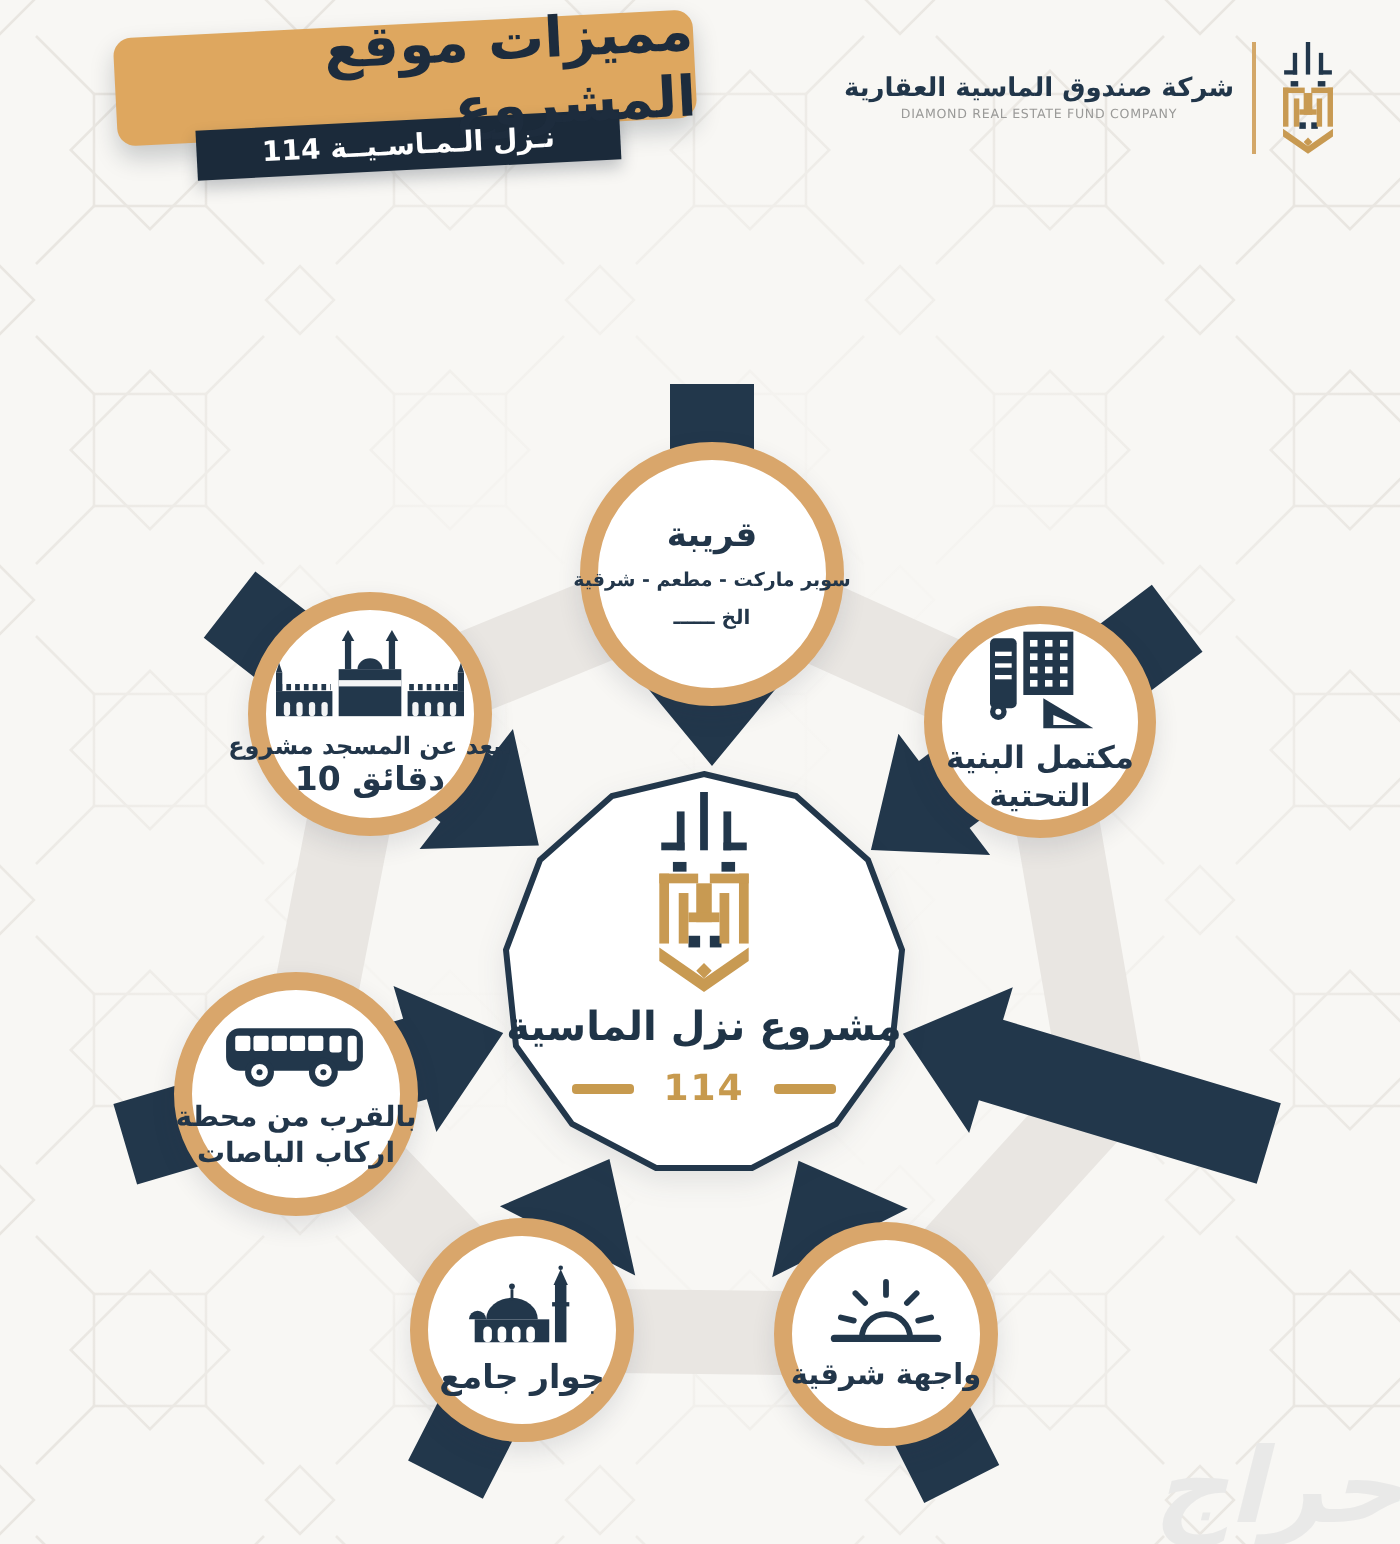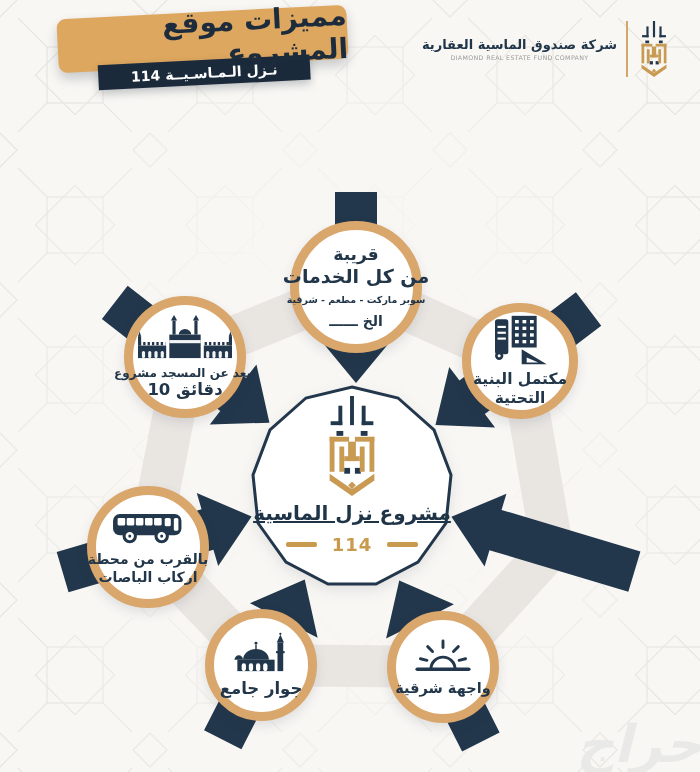--- a/index.html
+++ b/index.html
@@ -30,21 +30,21 @@
   .banner-sub div{direction:rtl;color:#fff;font-size:14px;font-weight:bold;}
 
   
   .brand{position:absolute;left:418px;top:10px;width:255px;height:78px;z-index:5;display:flex;align-items:center;justify-content:flex-end;}
   .brand-text{text-align:left;direction:rtl;}
   .brand-ar{font-size:13px;font-weight:bold;color:#21364a;white-space:nowrap;}
   .brand-en{font-size:6.3px;color:#9a9a98;letter-spacing:.35px;margin-top:2px;direction:ltr;text-align:center;}
   .brand-divider{width:2px;height:56px;background:#d3a768;margin:0 7px 0 9px;}
 
   
-  .center-title{direction:rtl;font-size:20px;font-weight:bold;color:#1f3447;margin-top:3px;white-space:nowrap;text-decoration:underline;}
+  .center-title{direction:rtl;font-size:20px;font-weight:bold;color:#1f3447;margin-top:3px;white-space:nowrap;}
   .num-row{display:flex;align-items:center;gap:15px;margin-top:9px;}
   .num-dash{width:31px;height:4.5px;background:#c79a4e;border-radius:2px;}
   .num-val{font-size:18px;font-weight:bold;color:#c79a4e;letter-spacing:1px;}
 
   
   .watermark{position:absolute;right:-6px;bottom:-2px;z-index:5;font-size:52px;font-weight:bold;color:#e9e9e8;
              transform:skewX(-14deg);letter-spacing:2px;direction:rtl;}
 </style>
 </head>
 <body>
@@ -108,23 +108,22 @@
       <polygon transform="translate(520 361) rotate(142.9)" points="-86,-21 60,-21 60,-38 106,0 60,38 60,21 -86,21"></polygon>
       <polygon transform="translate(148 547) rotate(-16.4)" points="-89,-21 62,-21 62,-38 108,0 62,38 62,21 -89,21"></polygon>
       <polygon transform="translate(552 547) rotate(-163.3)" points="-86,-21 59,-21 59,-38 105,0 59,38 59,21 -86,21"></polygon>
       <polygon transform="translate(261 665) rotate(-62.9)" points="-84,-21 50,-21 50,-38 96,0 50,38 50,21 -84,21"></polygon>
       <polygon transform="translate(443 667) rotate(-116.8)" points="-84,-21 51,-21 51,-38 97,0 51,38 51,21 -84,21"></polygon>
     </g>
   </svg>
 
   <div class="fc" style="left:290px;top:221px;width:114px;height:114px;">
     <div style="font-size:17px;">قريبة</div>
-    <div style="font-size:19px;">من كل الخدمات</div>
     <div style="font-size:9.5px;margin-top:6px;">سوبر ماركت - مطعم - شرقية</div>
-    <div style="font-size:14px;margin-top:7px;">الخ ــــــ</div>
+    <div style="font-size:10px;margin-top:7px;">الخ ــــــ</div>
   </div>
 
   <div class="fc" style="left:124px;top:296px;width:104px;height:104px;">
     <svg width="94" height="49" viewBox="0 0 120 62">
       <g fill="#22374b">
         <rect x="0" y="40" width="36" height="16"></rect>
           <rect x="84" y="40" width="36" height="16"></rect>
         <rect x="0" y="28" width="4" height="12"></rect>
           <polygon points="0,28 4,28 2,22"></polygon>
         <rect x="116" y="28" width="4" height="12"></rect>

